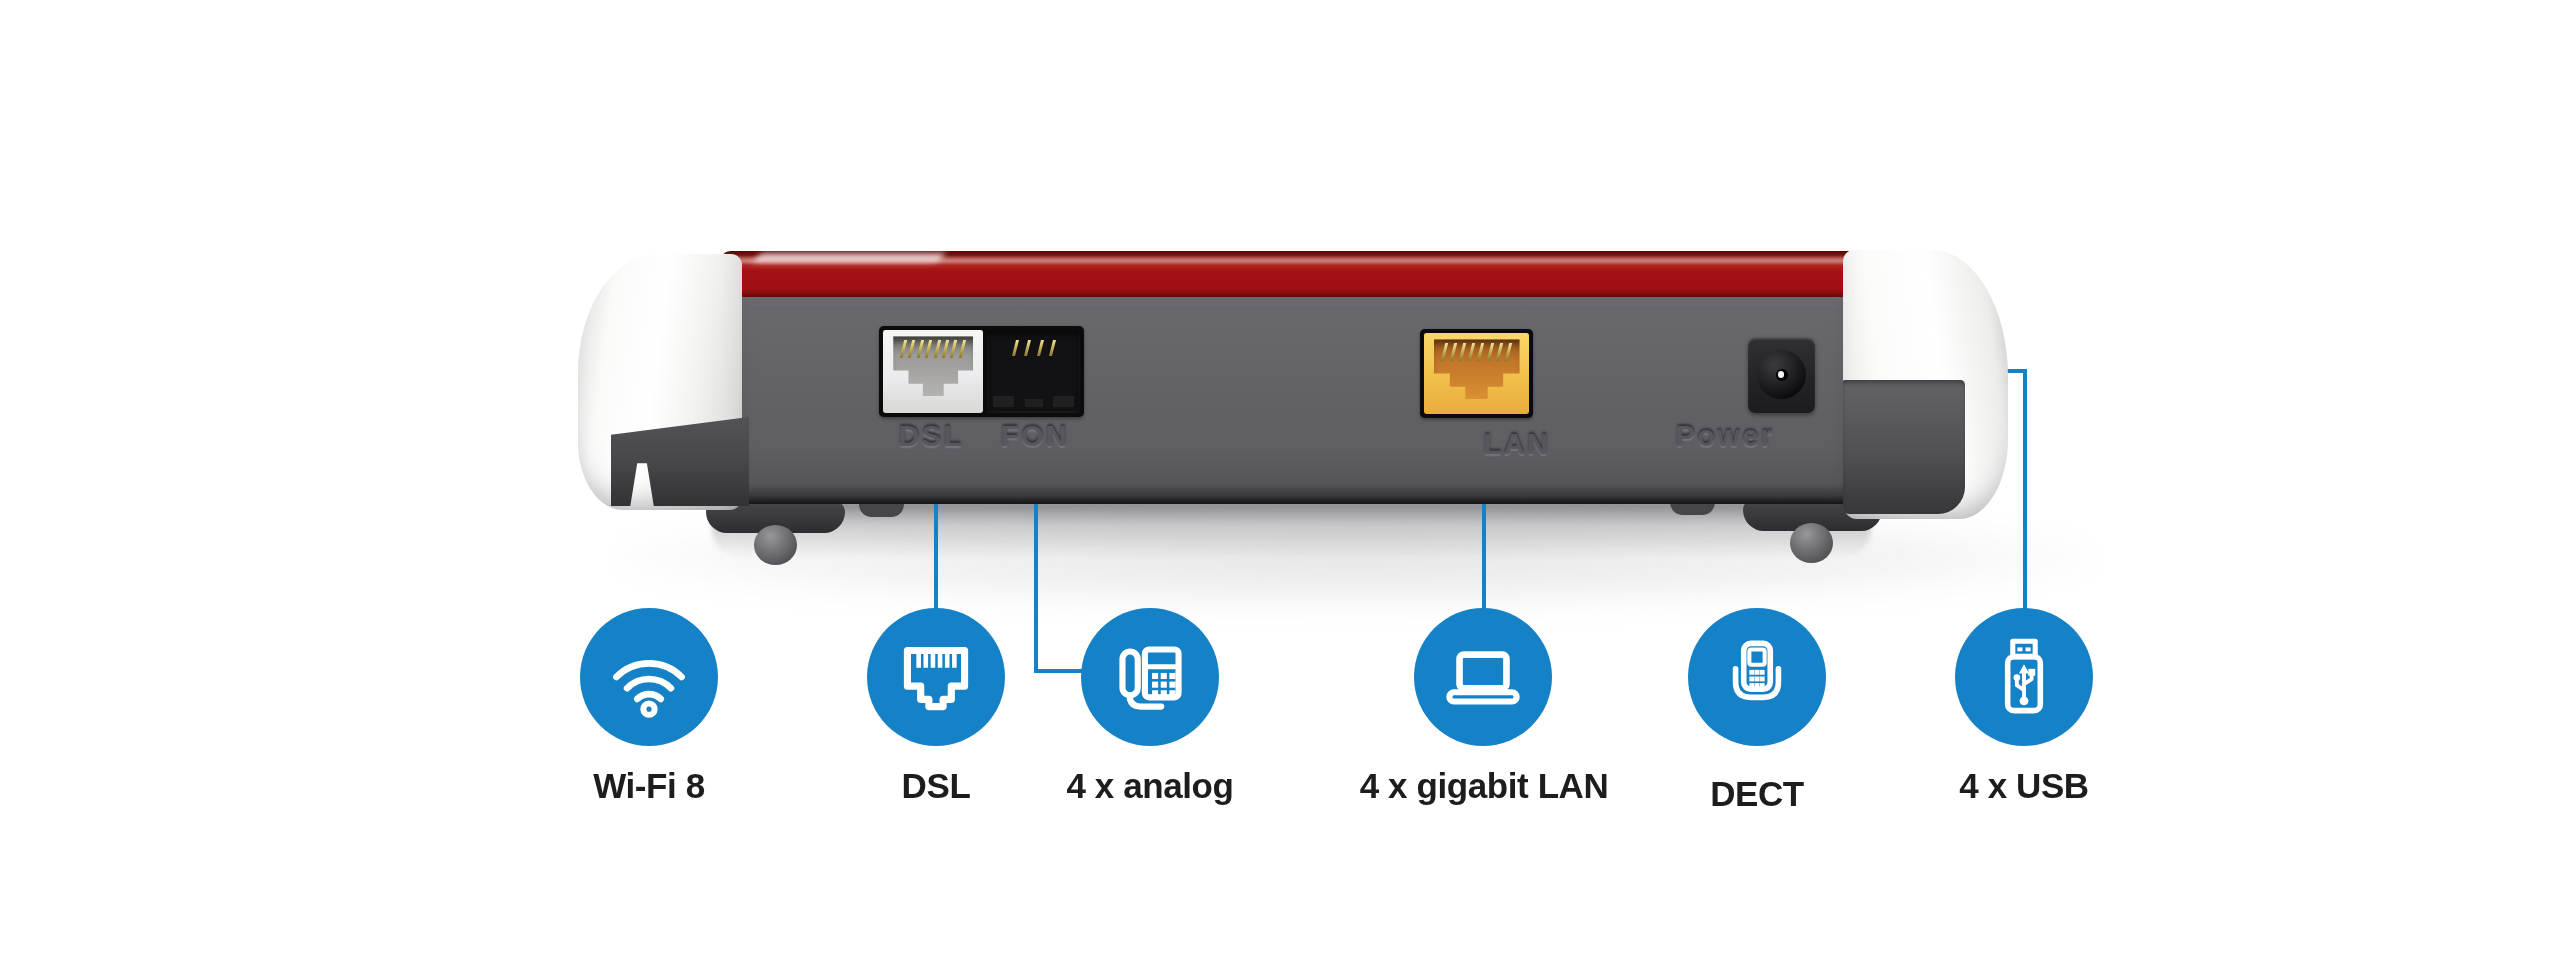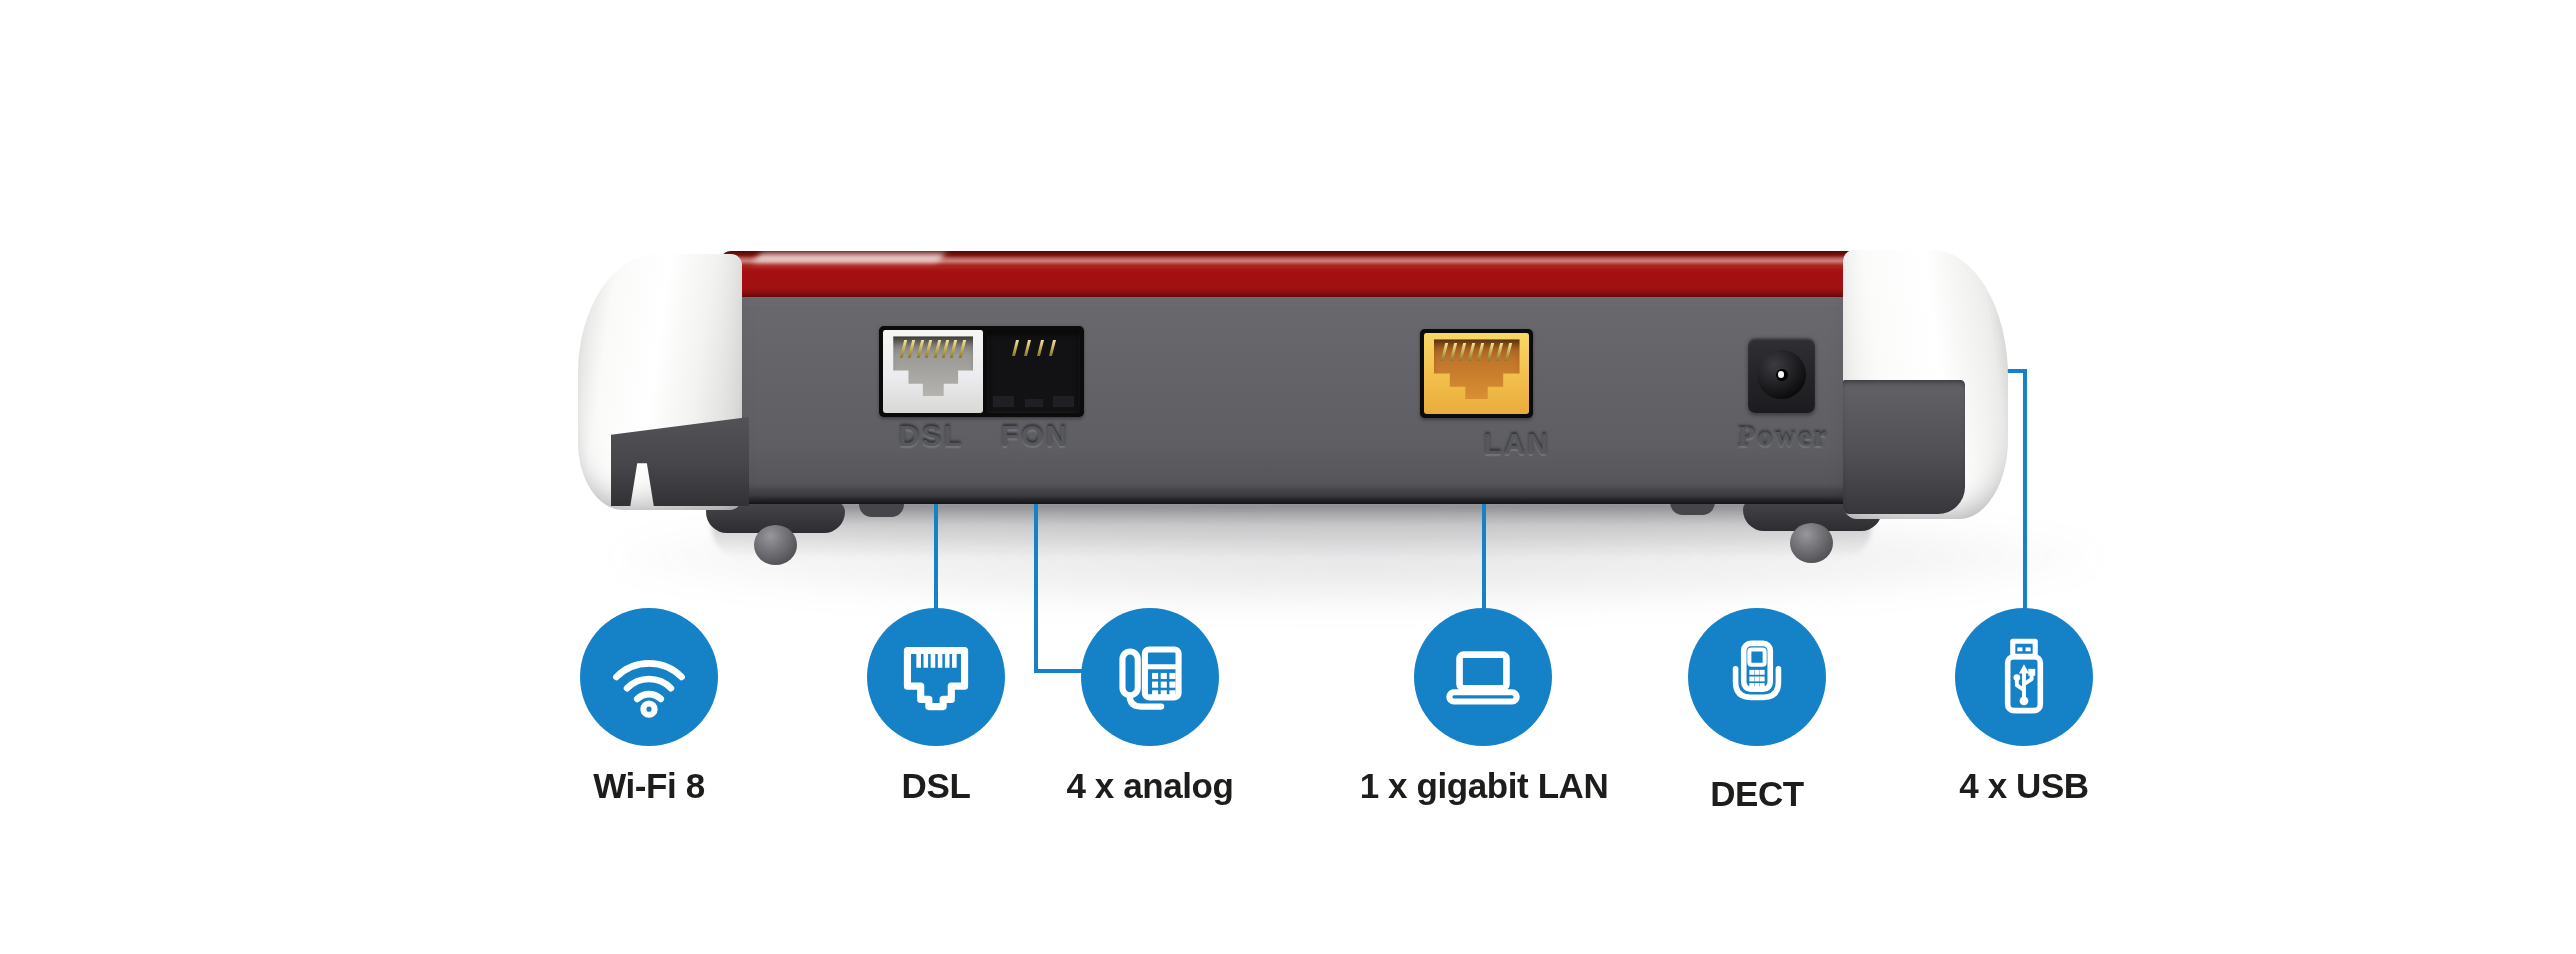--- a/index.html
+++ b/index.html
@@ -174,21 +174,21 @@
     </div>
     <div class="emboss" style="left:763px;top:134px;margin-left:40px;">LAN</div>
 
     <div class="abs power-jack">
       <div class="power-barrel">
         <div class="power-pin">
           <div class="power-glint"></div>
         </div>
       </div>
     </div>
-    <div class="emboss" style="left:1069px;top:126px;font-family:Liberation Serif, serif;">Power</div>
+    <div class="emboss" style="left:1011px;top:126px;">Power</div>
   </div>
 
   <div class="abs red-strip">
     <div class="abs red-gloss"></div>
   </div>
 
   <div class="abs cap cap-left"></div>
   <div class="abs notch-piece"></div>
   <div class="abs cap cap-right"></div>
   <div class="abs cap-right-inset"></div>
@@ -239,21 +239,21 @@
   <div class="feature-label" style="left:1150px;">4 x analog</div>
 
   <div class="feature-circle" style="left:1414px;">
     <svg viewBox="0 0 100 100">
       <g class="icon-stroke" stroke-width="6.5">
         <rect x="27" y="28" width="46" height="33" rx="4"></rect>
         <rect x="17" y="65" width="66" height="9" rx="4.5" stroke-width="6"></rect>
       </g>
     </svg>
   </div>
-  <div class="feature-label" style="left:1484px;">1 x gigabit LAN</div>
+  <div class="feature-label" style="left:1484px;">4 x gigabit LAN</div>
 
   <div class="feature-circle" style="left:1688px;">
     <svg viewBox="0 0 100 100">
       <g class="icon-stroke" stroke-width="5.5">
         <rect x="37" y="17" width="26" height="45" rx="7"></rect>
         <rect x="42.5" y="23" width="15" height="15" rx="2" stroke-width="4"></rect>
         <path d="M29 42 V55 Q29 70 44 70 H56 Q71 70 71 55 V42"></path>
       </g>
       <g fill="#fff">
         <rect x="42.5" y="43" width="4.8" height="4.8"></rect>

